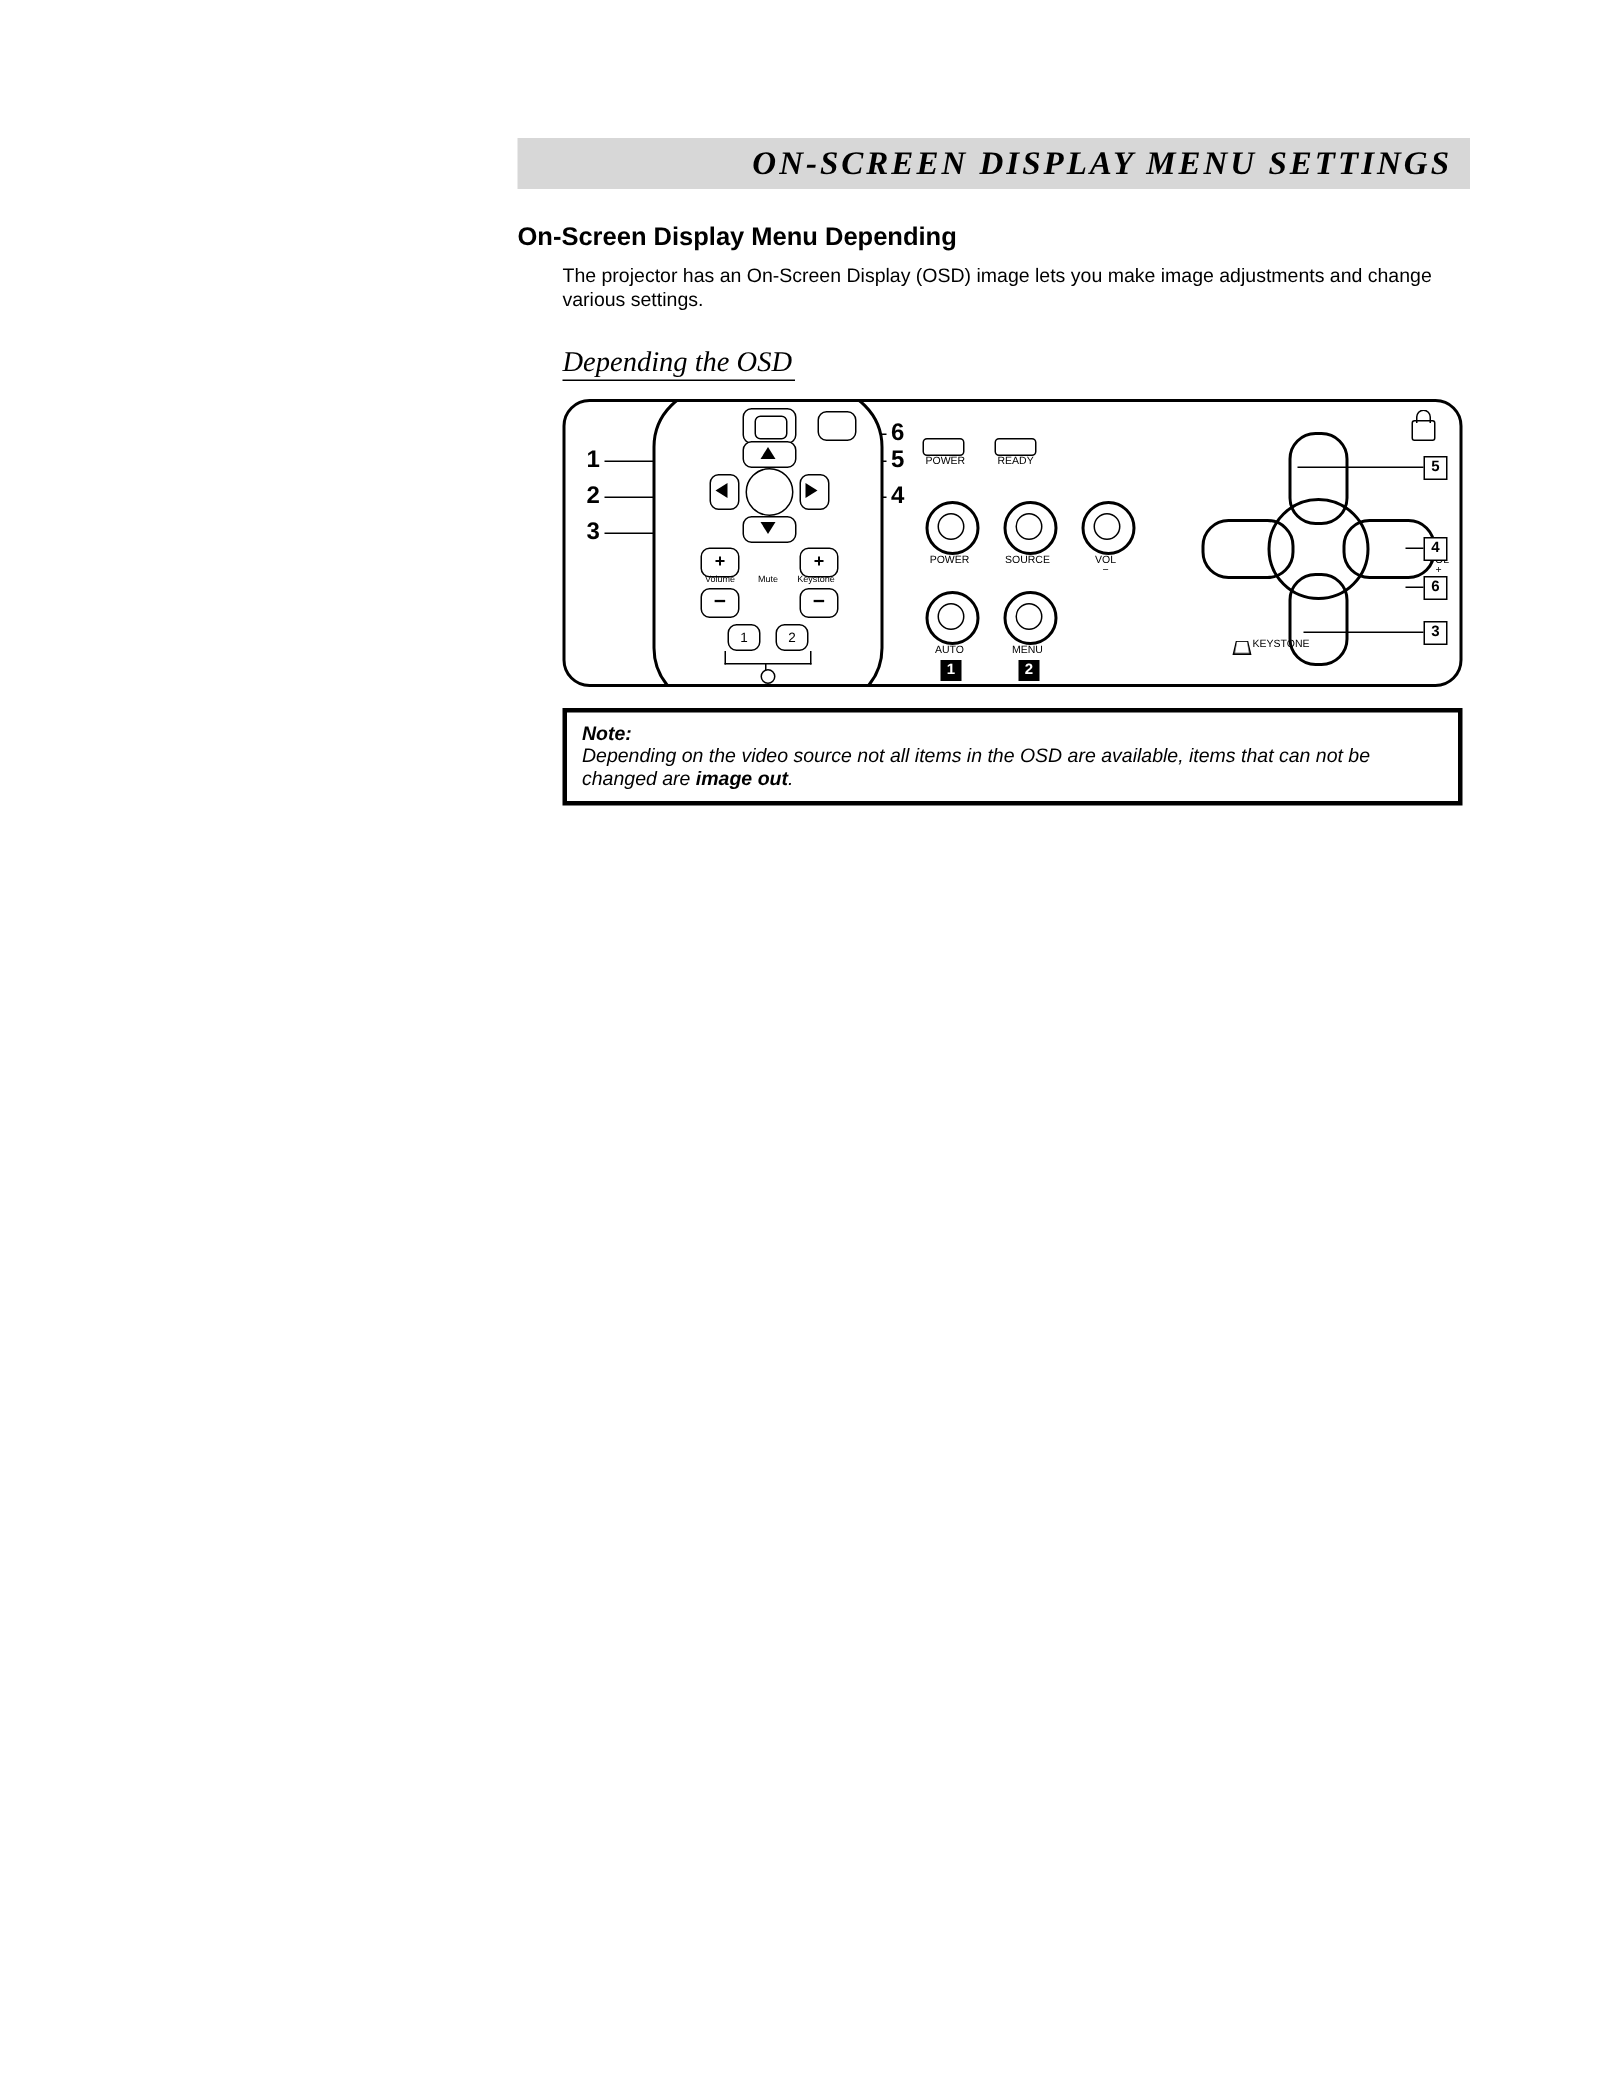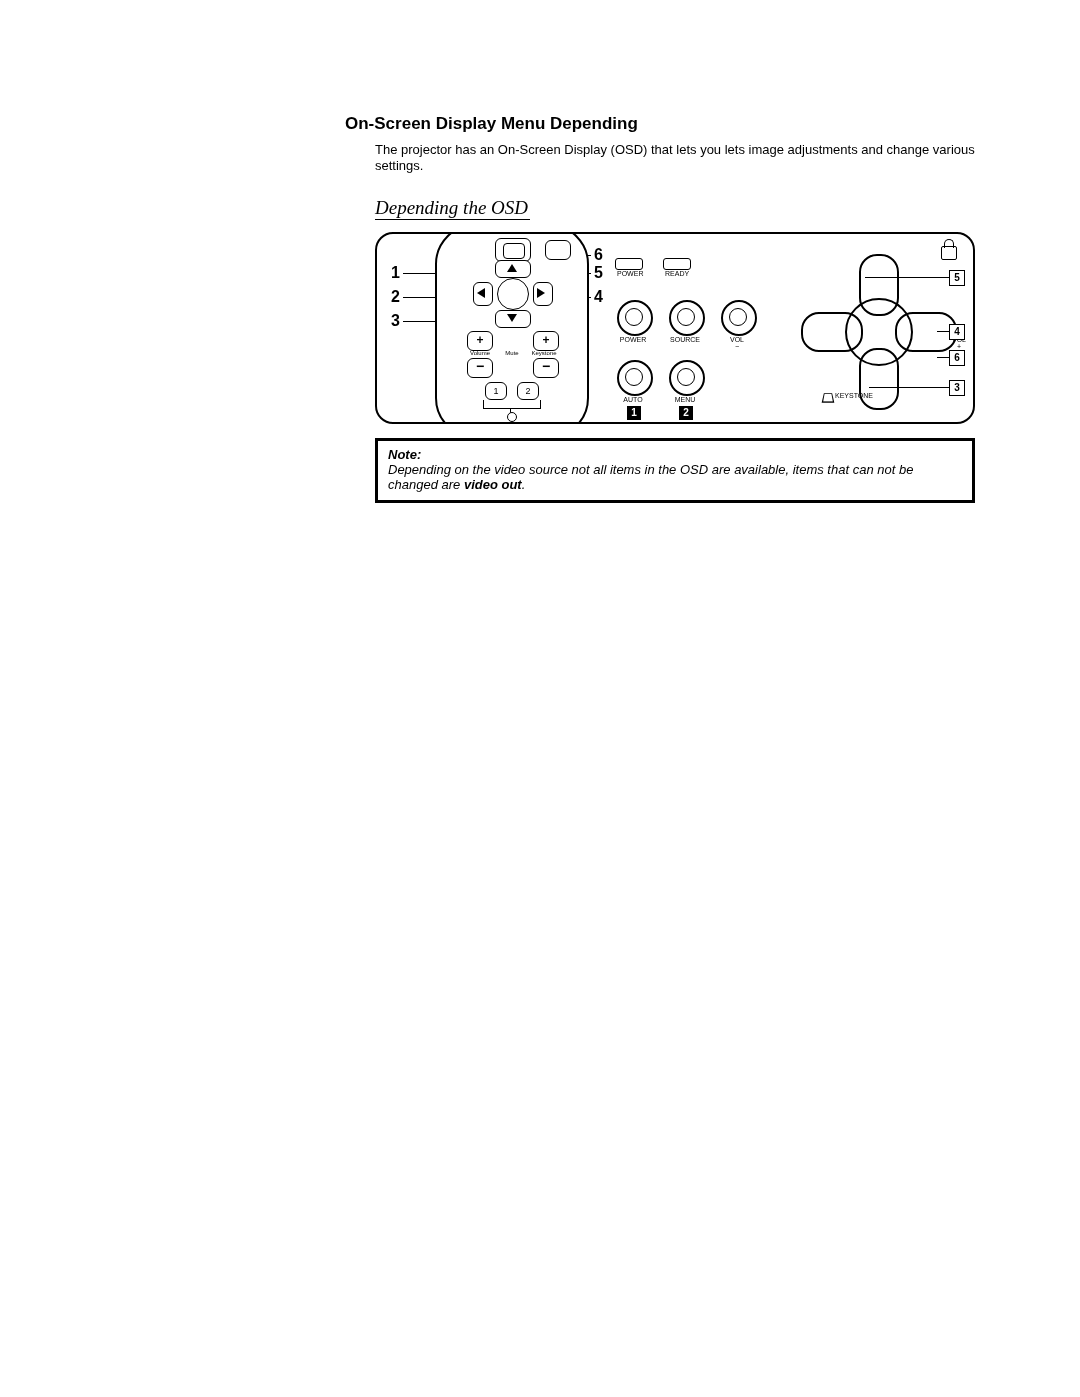--- a/index.html
+++ b/index.html
@@ -210,24 +210,27 @@
   .lock-icon::before{
     content:""; position:absolute; top:-8px; left:2px; width:8px; height:8px;
     border:1.5px solid #000; border-bottom:none; border-radius:5px 5px 0 0;
   }
 </style>
 </head>
 <body>
 
 <div class="page">
 
+  <div class="header-bar">
+    <span>ON-SCREEN DISPLAY MENU SETTINGS</span>
+  </div>
 
   <div class="section-title">On-Screen Display Menu Depending</div>
 
-  <div class="body-text">The projector has an On-Screen Display (OSD) that lets you lets image adjustments and change various settings.</div>
+  <div class="body-text">The projector has an On-Screen Display (OSD) image lets you make image adjustments and change various settings.</div>
 
   <div class="sub-title">Depending the OSD</div>
 
 
   <div class="figure">
 
     <span class="lock-icon"></span>
 
     <span class="callout-l" style="left:14px; top:30px;">1</span>
     <span class="callout-l" style="left:14px; top:54px;">2</span>
@@ -321,17 +324,17 @@
 
     <span class="line" style="right:24px; top:43px;  width:84px; height:1.5px;"></span>
     <span class="line" style="right:24px; top:97px;  width:12px; height:1.5px;"></span>
     <span class="line" style="right:24px; top:123px; width:12px; height:1.5px;"></span>
     <span class="line" style="right:24px; top:153px; width:80px; height:1.5px;"></span>
   </div>
 
   <div class="note-box">
     <div class="note-label">Note:</div>
     <div class="note-body">
-      <span>Depending on the video source not all items in the OSD are available, items that can not be changed are </span><span class="note-strong">video out</span><span>.</span>
+      <span>Depending on the video source not all items in the OSD are available, items that can not be changed are </span><span class="note-strong">image out</span><span>.</span>
     </div>
   </div>
 
 </div>
 
 </body></html>

